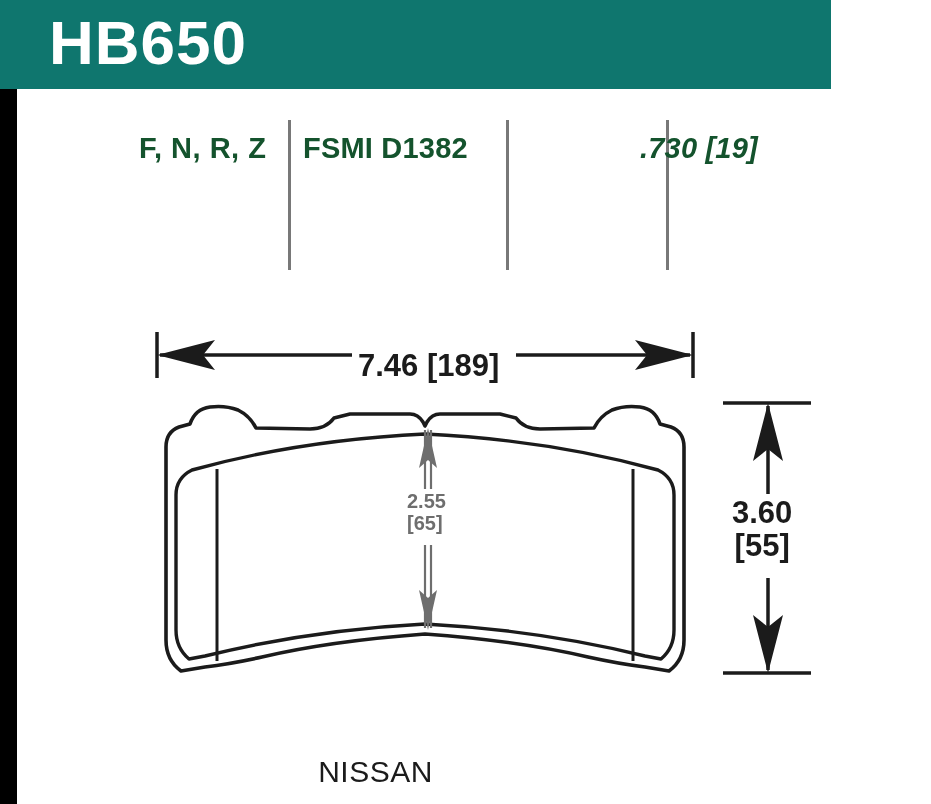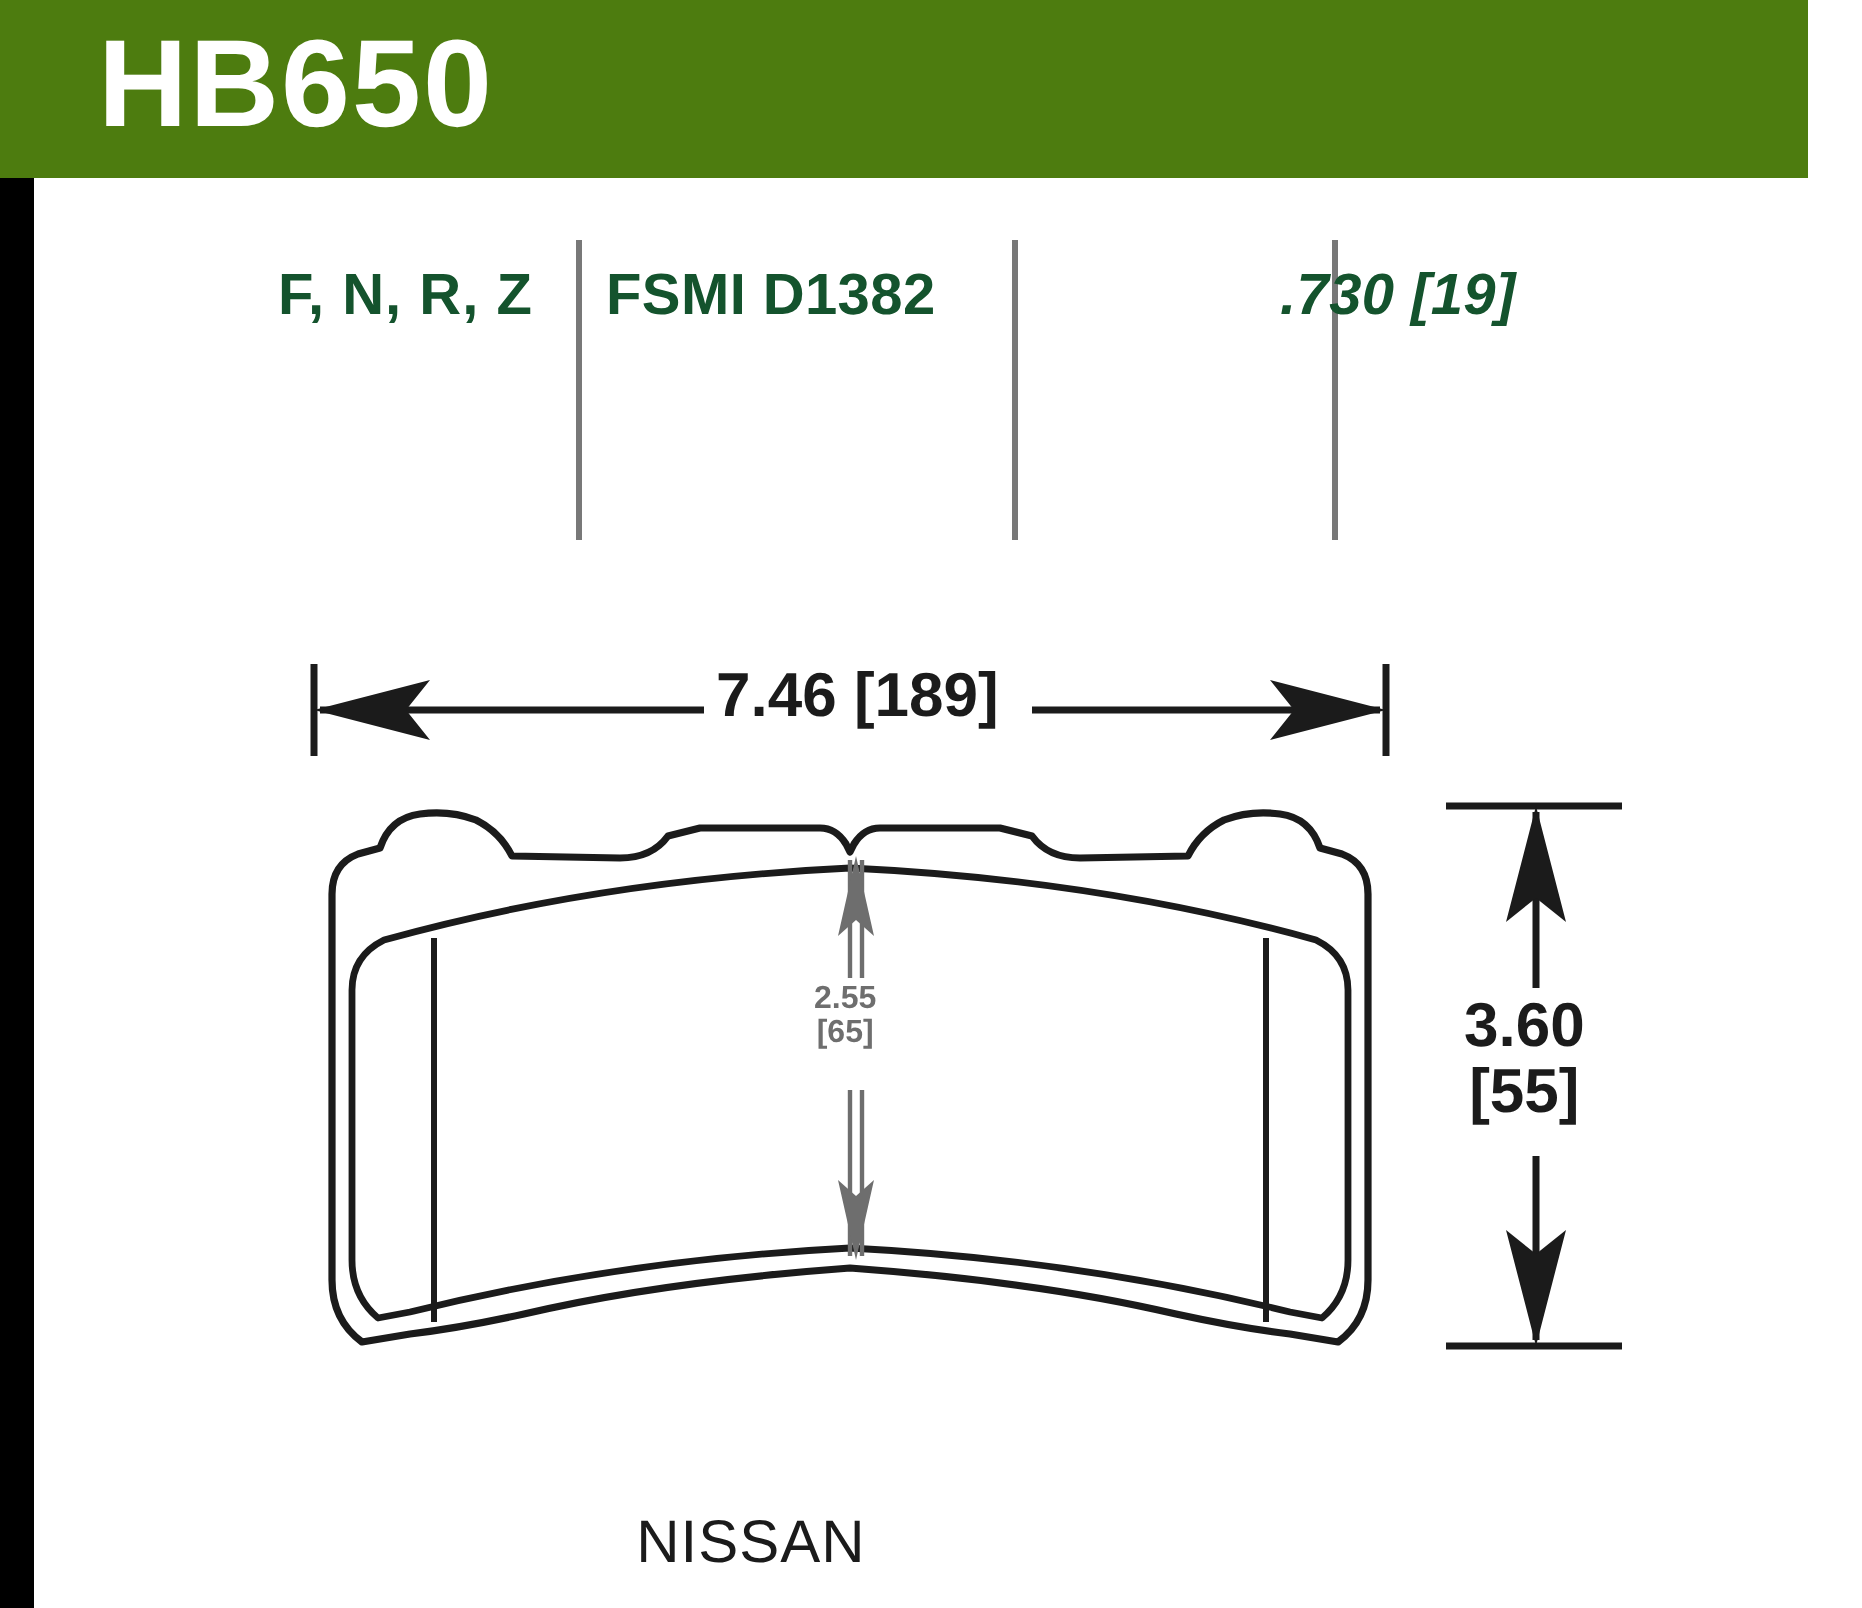--- a/index.html
+++ b/index.html
@@ -18,23 +18,23 @@
     height: 804px;
     background: #ffffff;
     overflow: hidden;
   }
 
   
   #header-bar {
     position: absolute;
     left: 0;
     top: 0;
-    width: 904px;
+    width: 831px;
     height: 89px;
-    background: #4d7c0f;
+    background: #0f766e;
   }
   #part-number {
     position: absolute;
     left: 49px;
     top: 12px;
     font-size: 62px;
     font-weight: bold;
     color: #ffffff;
     letter-spacing: 1px;
     line-height: 1;
@@ -101,41 +101,40 @@
   
   .dim-label {
     position: absolute;
     font-weight: bold;
     font-family: "Liberation Sans", sans-serif;
     white-space: nowrap;
     line-height: 1.08;
   }
   #dim-width-label {
     left: 352px;
-    top: 331px;
+    top: 349px;
     font-size: 31px;
     color: #1b1b1b;
     background: #ffffff;
     padding: 0 6px;
   }
   #dim-height-label {
     left: 728px;
     top: 494px;
     font-size: 31px;
     color: #1b1b1b;
     text-align: center;
     background: #ffffff;
     padding: 2px 4px;
   }
   #dim-center-label {
     left: 403px;
     top: 489px;
-    font-size: 16px;
+    font-size: 20px;
     color: #6e6e6e;
-    text-align: center;
     background: #ffffff;
     padding: 2px 4px;
   }
 
   
   #vehicle {
     position: absolute;
     left: 0;
     top: 755px;
     width: 751px;

